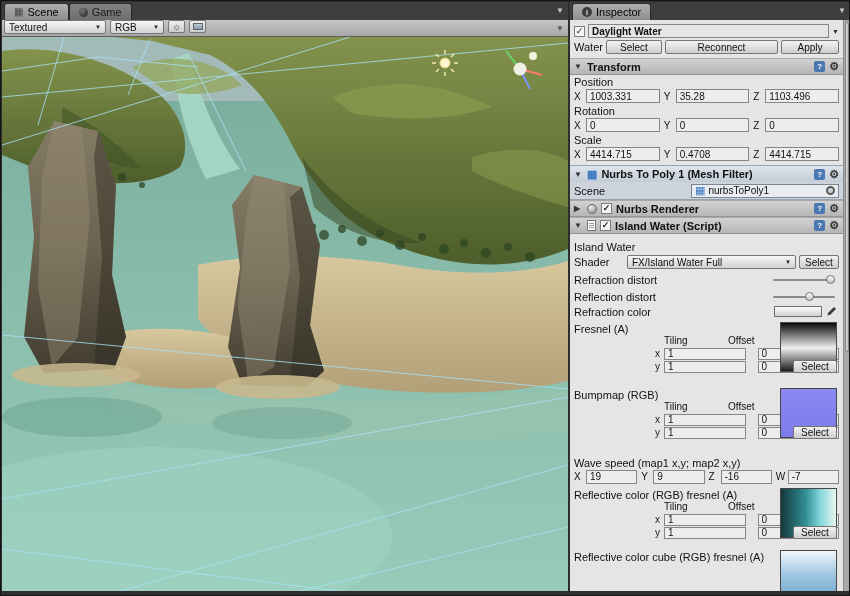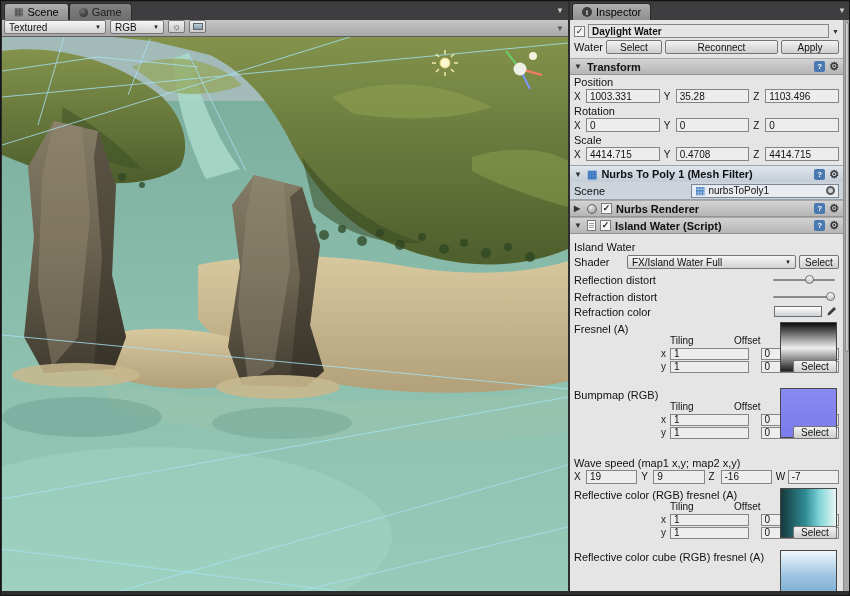--- a/index.html
+++ b/index.html
@@ -61,21 +61,21 @@
   .picker{width:9px;height:9px;border-radius:50%;border:2px solid #5a5a5a;background:#cfd3d7;margin-left:auto;flex:none}
   .mat-name{padding:0 4px;height:14px;display:flex;align-items:center}
   .slider-row{height:15px}
   .slider{position:relative;width:62px;height:13px;margin-left:auto;margin-right:4px;flex:none}
   .slider .track{position:absolute;left:0;right:0;top:6px;height:2px;background:#8a8a8a;border-radius:1px}
   .slider .thumb{position:absolute;top:2px;width:9px;height:9px;border-radius:50%;background:linear-gradient(#fbfbfb,#c6c6c6);border:1px solid #6f6f6f}
   .swatch{width:48px;height:11px;border:1px solid #6e6e6e;margin-left:auto;flex:none}
   .dropper{flex:none;margin-right:2px}
   .texblock{position:relative;height:52px;margin:0 4px}
   .tlabel{position:absolute;left:0;top:0;height:13px;display:flex;align-items:center}
-  .textable{position:absolute;left:84px;top:12px}
+  .textable{position:absolute;left:78px;top:12px}
   .trow{display:flex;align-items:center;gap:4px;height:13px}
   .tax{width:8px;text-align:right;font-size:10px;color:#222;flex:none}
   .tcol{width:52px;font-size:10px;flex:none}
   .tcol.off,.tin.off{margin-left:8px}
   .tin{width:52px;flex:none;height:12px}
   .texpreview{position:absolute;right:2px;top:0;width:57px;height:50px;border:1px solid #474747}
   .texselect{position:absolute;right:2px;top:38px;width:44px;height:13px}
   .cube{height:21px}
   .cube .texpreview{height:44px}
   .vscroll{position:absolute;right:0;top:18px;bottom:0;width:7px;background:#a9a9a9;border-left:1px solid #8d8d8d}
@@ -342,31 +342,31 @@
       <div class="irow">
         <span class="lab" style="width:50px">Shader</span>
         <div class="dd flex1">
           <span>FX/Island Water Full</span>
           <span class="arrow">▼</span>
         </div>
         <button class="btn" style="width:40px">Select</button>
       </div>
 
       <div class="irow slider-row" style="margin-top:2px">
+        <span>Refraction distort</span>
+        <div class="slider">
+          <div class="track"></div>
+          <div class="thumb" style="left: 86%;"></div>
+        </div>
+      </div>
+      <div class="irow slider-row" style="margin-top:2px">
         <span>Reflection distort</span>
         <div class="slider">
           <div class="track"></div>
           <div class="thumb" style="left: 52%;"></div>
-        </div>
-      </div>
-      <div class="irow slider-row" style="margin-top:2px">
-        <span>Refraction distort</span>
-        <div class="slider">
-          <div class="track"></div>
-          <div class="thumb" style="left: 86%;"></div>
         </div>
       </div>
 
       <div class="irow" style="height:15px">
         <span>Refraction color</span>
         <div class="swatch" style="background: linear-gradient(rgb(253, 253, 253), rgb(205, 210, 213));"></div>
         <svg class="dropper" width="12" height="12" viewBox="0 0 12 12">
           <path d="M9,1 L11,3 L5.2,8.8 L2.4,9.6 L3.2,6.8 Z" fill="#3d3d3d"></path>
         </svg>
       </div>

